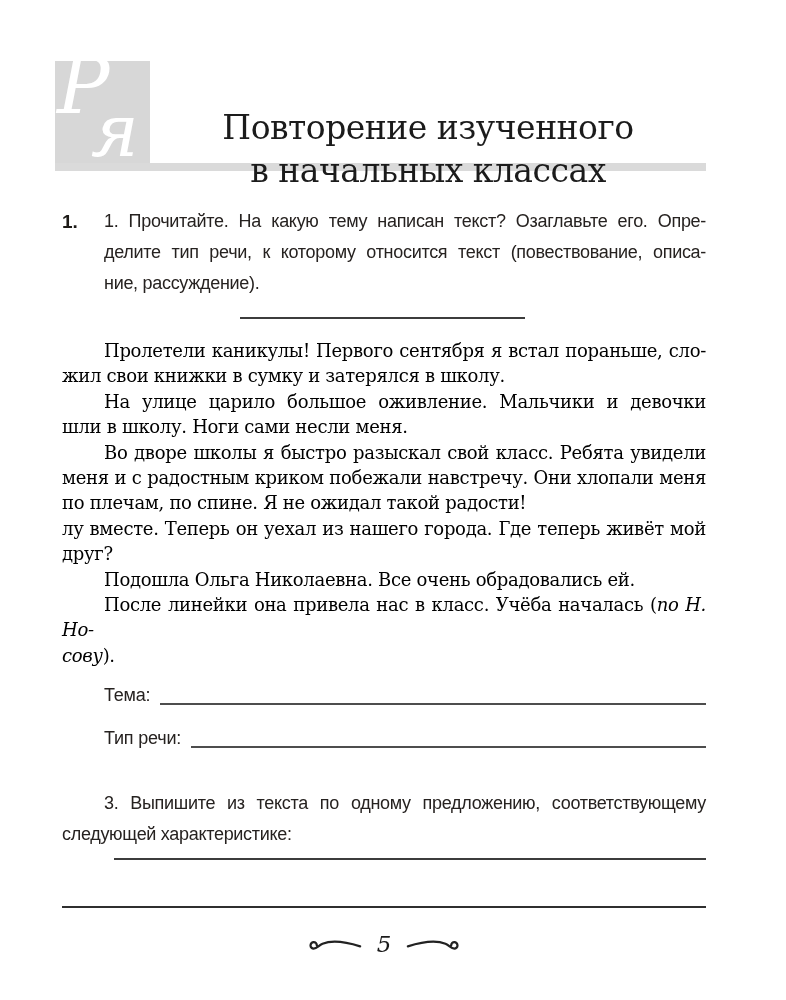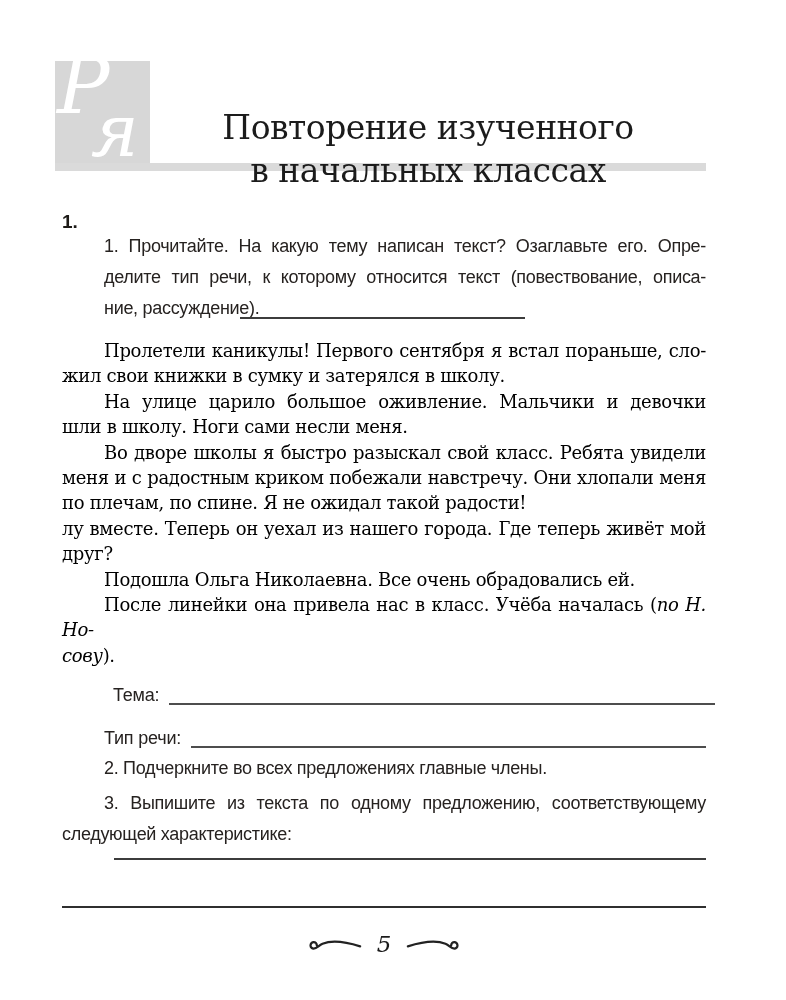--- a/index.html
+++ b/index.html
@@ -32,21 +32,21 @@
   }
   
   .sans{font-family:"Liberation Sans","DejaVu Sans",sans-serif;color:#262220;}
   .ex-num{
     position:absolute;left:62px;top:206px;
     font-family:"Liberation Sans","DejaVu Sans",sans-serif;
     font-weight:bold;font-size:19px;line-height:31px;color:#1d1a17;
   }
   .instr{
     position:absolute;left:104px;top:206px;width:602px;
-    font-size:18px;line-height:31px;letter-spacing:-0.3px;margin-top:25px;
+    font-size:18px;line-height:31px;letter-spacing:-0.3px;
   }
   .jline{text-align:justify;text-align-last:justify;}
   .blank-title-line{
     position:absolute;left:240px;top:317px;width:285px;height:0;
     border-top:2px solid #3c3c3c;
   }
   
   .bodytext{
     position:absolute;left:62px;top:338px;width:644px;
     font-family:"DejaVu Serif",serif;font-size:18px;line-height:25.4px;
@@ -54,21 +54,21 @@
   }
   .bodytext .ind{text-indent:42px;}
   .bodytext .just{text-align:justify;text-align-last:justify;}
   .it{font-style:italic;}
   
   .frow{
     position:absolute;left:104px;width:602px;display:flex;
     font-size:18px;line-height:26px;letter-spacing:-0.2px;
   }
   .frow .fill{flex:1;margin-left:10px;border-bottom:2px solid #4d4d4d;margin-bottom:3px;}
-  .row-theme{top:682px;margin-left:9px;}
+  .row-theme{top:682px;}
   .row-speech{top:725px;}
   
   .task2{
     position:absolute;left:104px;top:753px;width:602px;
     font-size:18px;line-height:31px;letter-spacing:-0.3px;
   }
   .task3{
     position:absolute;left:62px;top:788px;width:644px;
     font-size:18px;line-height:31px;letter-spacing:-0.3px;
   }
@@ -134,21 +134,20 @@
 
   <div class="frow sans row-theme">
     <span>Тема:</span>
     <span class="fill"></span>
   </div>
   <div class="frow sans row-speech">
     <span>Тип речи:</span>
     <span class="fill"></span>
   </div>
 
-  <div class="task2 sans">2. Подчеркните во всех предложениях главные члены.</div>
   <div class="task3 sans">
     <div class="ind jline">3. Выпишите из текста по одному предложению, соответствующему</div>
     <div>следующей характеристике:</div>
   </div>
   <div class="item-a">
     <span class="fill"></span>
   </div>
 
   <div class="bottom-rule"></div>
   <div class="footer">

